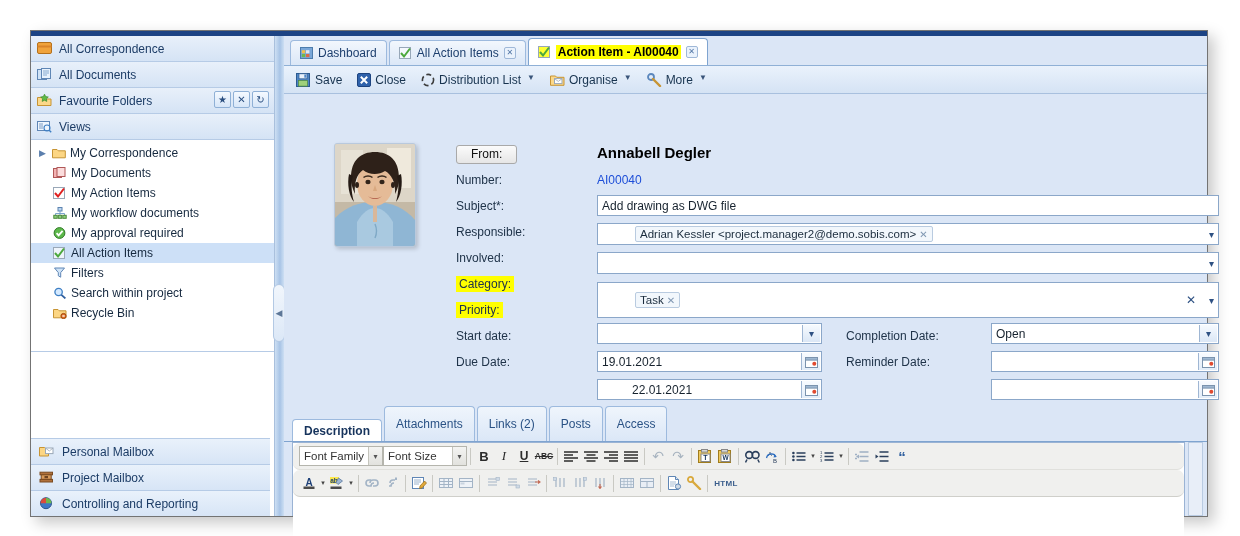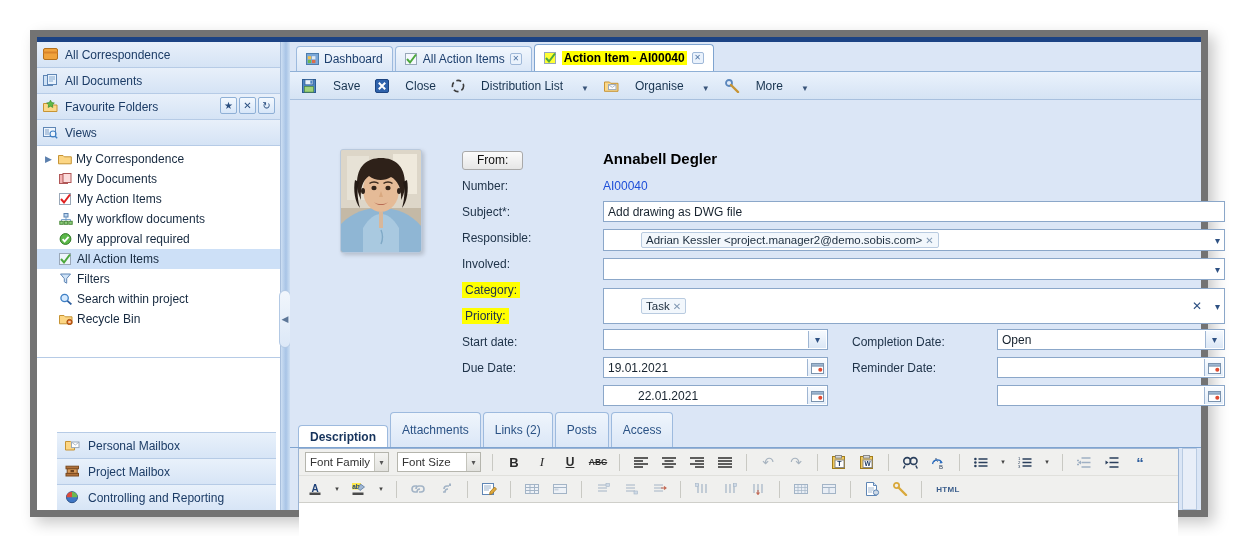--- a/index.html
+++ b/index.html
@@ -12,21 +12,21 @@
     color: #1a1a1a;
     overflow: hidden;
   }
   #root { position: relative; width: 1240px; height: 536px; background:#fff; }
 
   
   .app-window{
     position:absolute; left:30px; top:30px;
     width:1178px; height:487px;
     background:#dce6f4;
-    border:7px solid #737373;
+    border:1px solid #737373;
     box-shadow: 6px 6px 14px rgba(0,0,0,0.22);
   }
   .topbar-dark{
     position:absolute; left:0; top:0; width:100%; height:5px;
     background:#1c4384;
   }
 
   
   .sidebar{
     position:absolute; left:0; top:5px; width:244px; bottom:0;
@@ -54,21 +54,21 @@
     border-bottom:1px solid #b6cbe6;
   }
   .tree-row{
     height:20px; display:flex; align-items:center; gap:4px;
     padding-left:8px; font-size:12px; color:#16293f; white-space:nowrap;
   }
   .tree-row.indent{ padding-left:22px; }
   .tree-row.sel{ background:#cde0f7; }
   .twisty{ width:9px; color:#5b7fad; font-size:9px; }
 
-  .nav-bottom{ position:absolute; left:0; right:4px; bottom:0;margin-left:20px; }
+  .nav-bottom{ position:absolute; left:0; right:4px; bottom:0; }
   .nav-brow{
     height:26px; display:flex; align-items:center; gap:8px; padding-left:8px;
     border-top:1px solid #b6cbe6;
     background:linear-gradient(#e9f1fb,#d7e5f6);
     font-size:12px; color:#1c3c66;
   }
 
   
   .splitter{
     position:absolute; left:244px; top:5px; width:9px; bottom:0;
@@ -113,21 +113,21 @@
   }
 
   
   .toolbar{
     height:28px; display:flex; align-items:center; gap:3px;
     padding:0 6px;
     background:linear-gradient(#eaf2fc,#d5e3f4);
     border-bottom:1px solid #a8c0de;
   }
   .tb-item{
-    display:flex; align-items:flex-end; gap:16px; padding:2px 6px;
+    display:flex; align-items:flex-start; gap:4px; padding:2px 6px;
     font-size:12px; color:#17334f; white-space:nowrap; border-radius:3px;
   }
   .caret{ font-size:8px; color:#3a557a; margin-left:2px; }
 
   
   .form{
     position:absolute; left:0; right:0; top:59px; height:325px;
     background:#dbe6f6;
   }
   .avatar{
@@ -194,23 +194,24 @@
     height:35px; padding:0 11px; display:flex; align-items:center;
     border:1px solid #9dbade; border-bottom:none; border-radius:4px 4px 0 0;
     background:linear-gradient(#eff5fc,#dbe7f7); font-size:12px; color:#2a5285;
   }
   .stab.active{ background:#fff; color:#16335c; font-weight:bold; height:22px; }
   .editor{
     position:absolute; left:8px; right:22px; top:22px; bottom:0;
     background:#fff; border:1px solid #9ab3d4; border-bottom:none;
   }
   .ed-row{
-    height:27px; display:flex; align-items:center; gap:8px;
+    height:27px; display:flex; align-items:center; gap:0;
     padding:0 6px; background:#f0f0ee;
     border-bottom:1px solid #e0e0dc;
+    border-radius:7px;
   }
   .ed-row.r2{ border-bottom:1px solid #cfcfca; }
   .ed-canvas{ background:#fff; height:100%; }
   .combo{
     width:84px; height:20px; border:1px solid #b5b5ad; background:#fff;
     display:flex; align-items:center; justify-content:space-between;
     font-size:11.5px; color:#333; padding-left:4px;
   }
   .combo .cb{ width:14px;height:18px;background:linear-gradient(#f4f4f2,#e2e2de);
     border-left:1px solid #c4c4bc; display:flex;align-items:center;justify-content:center;

